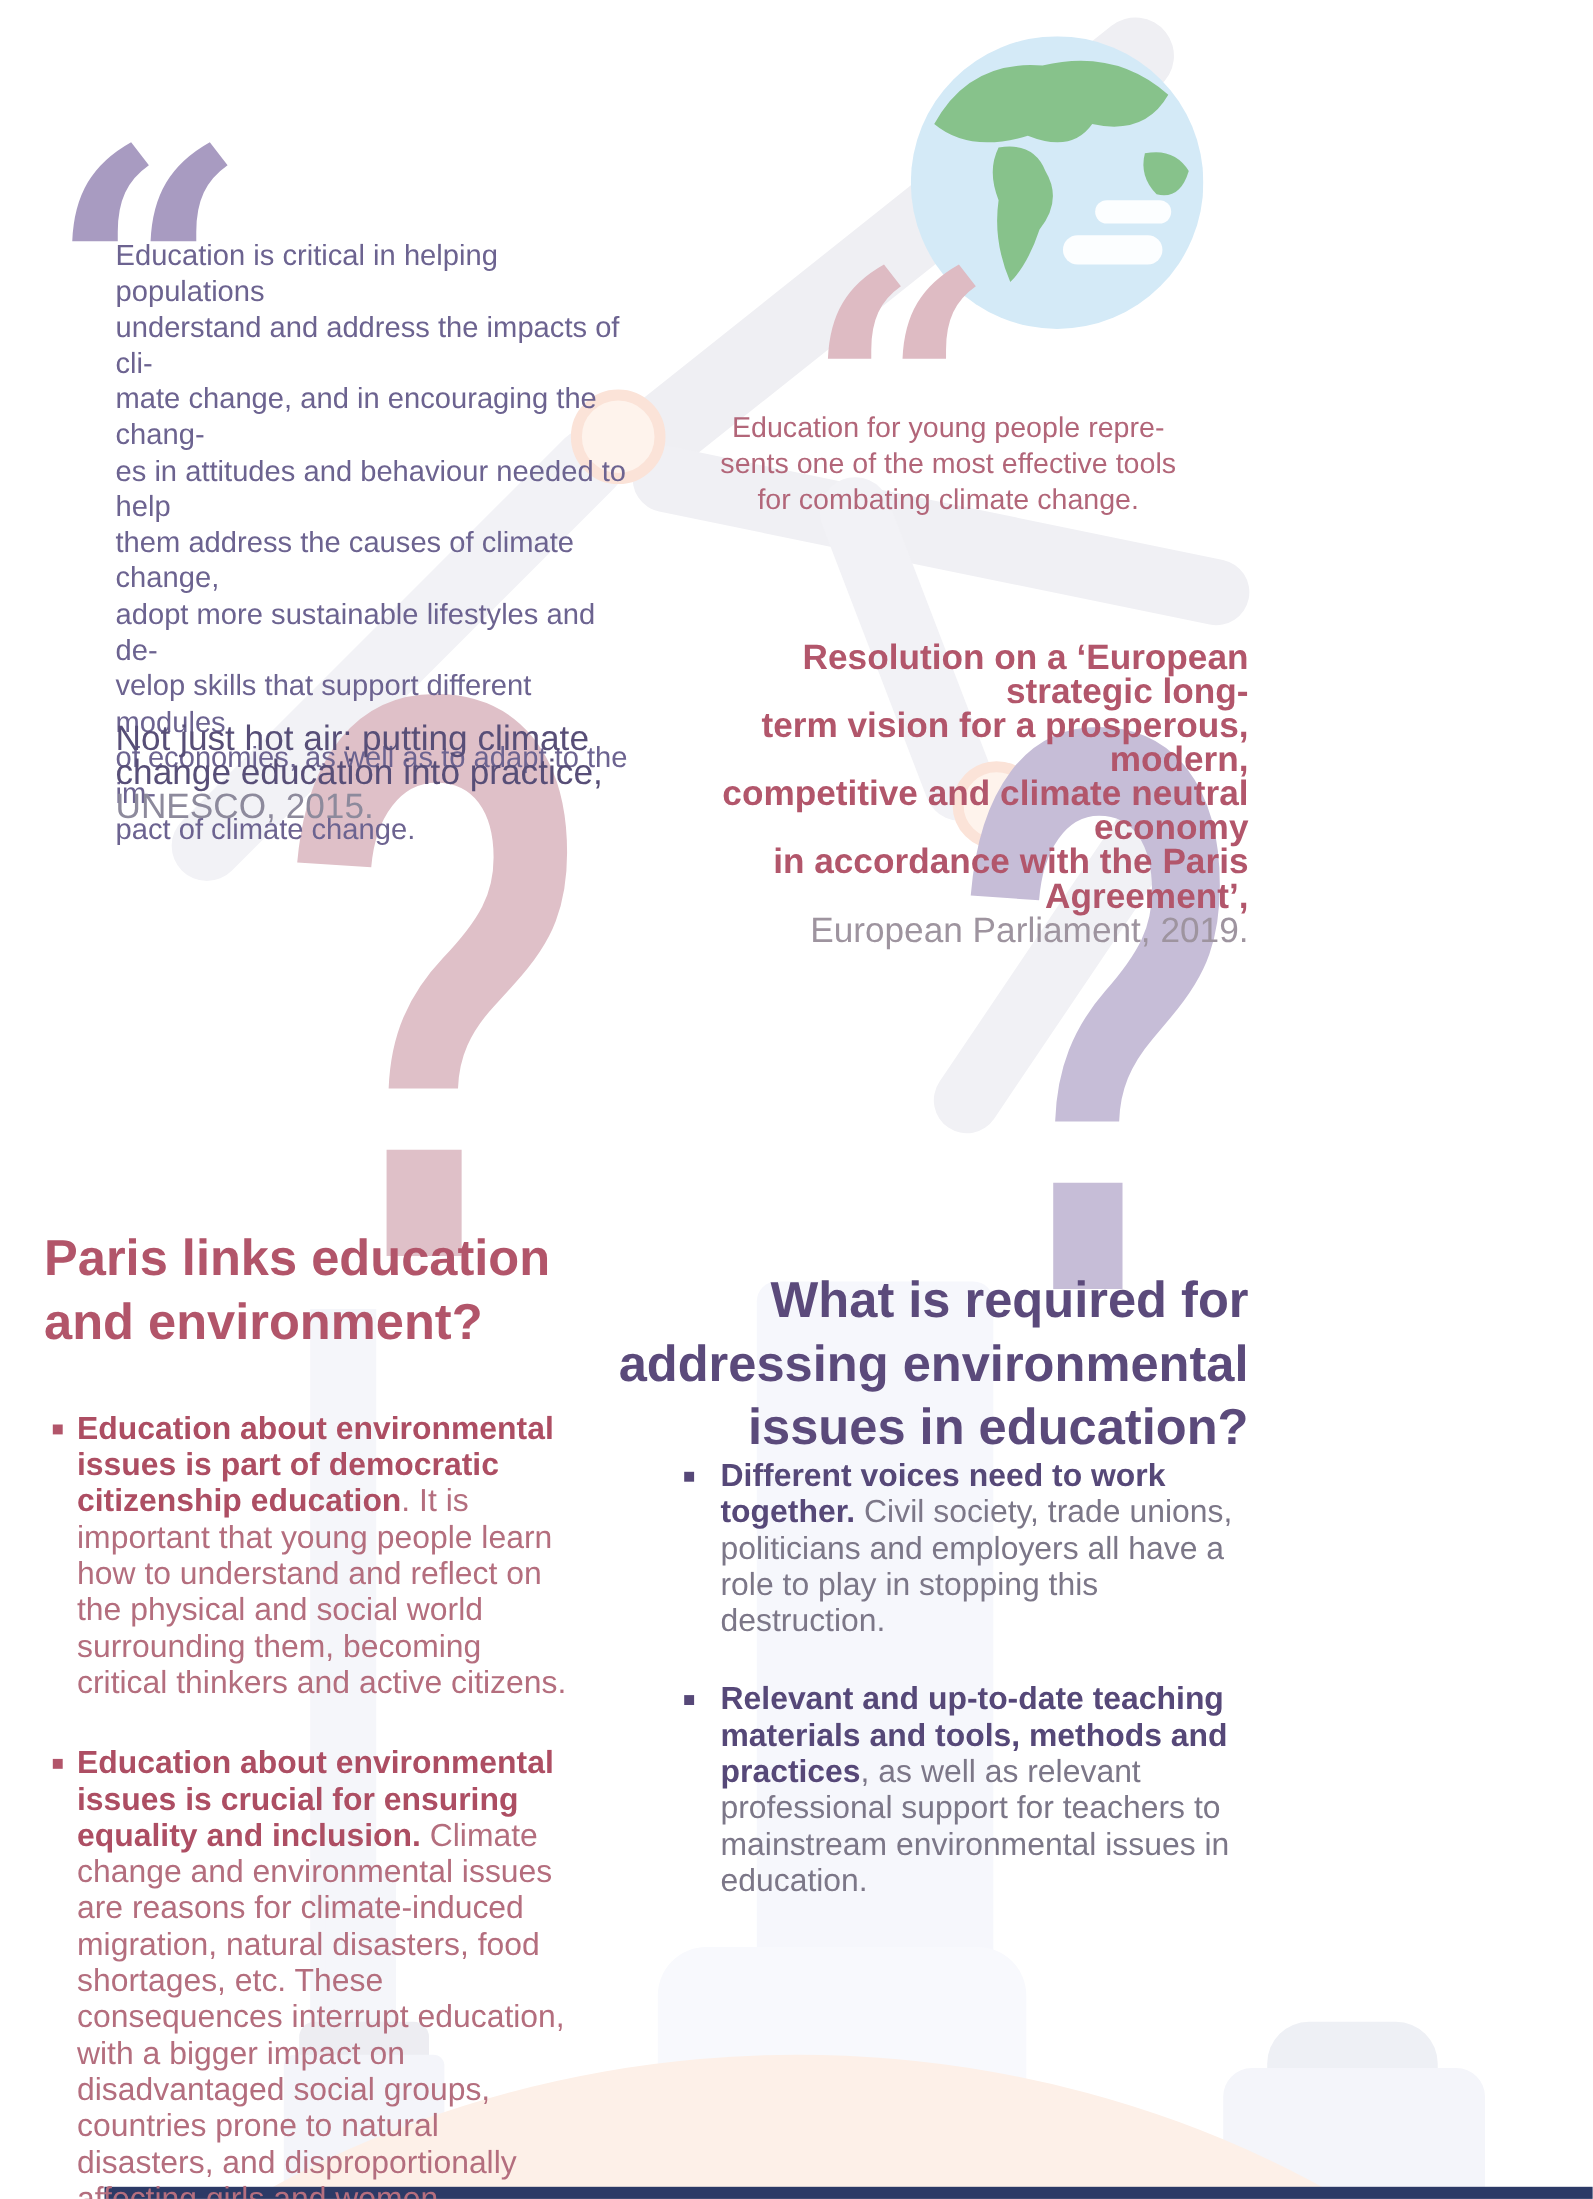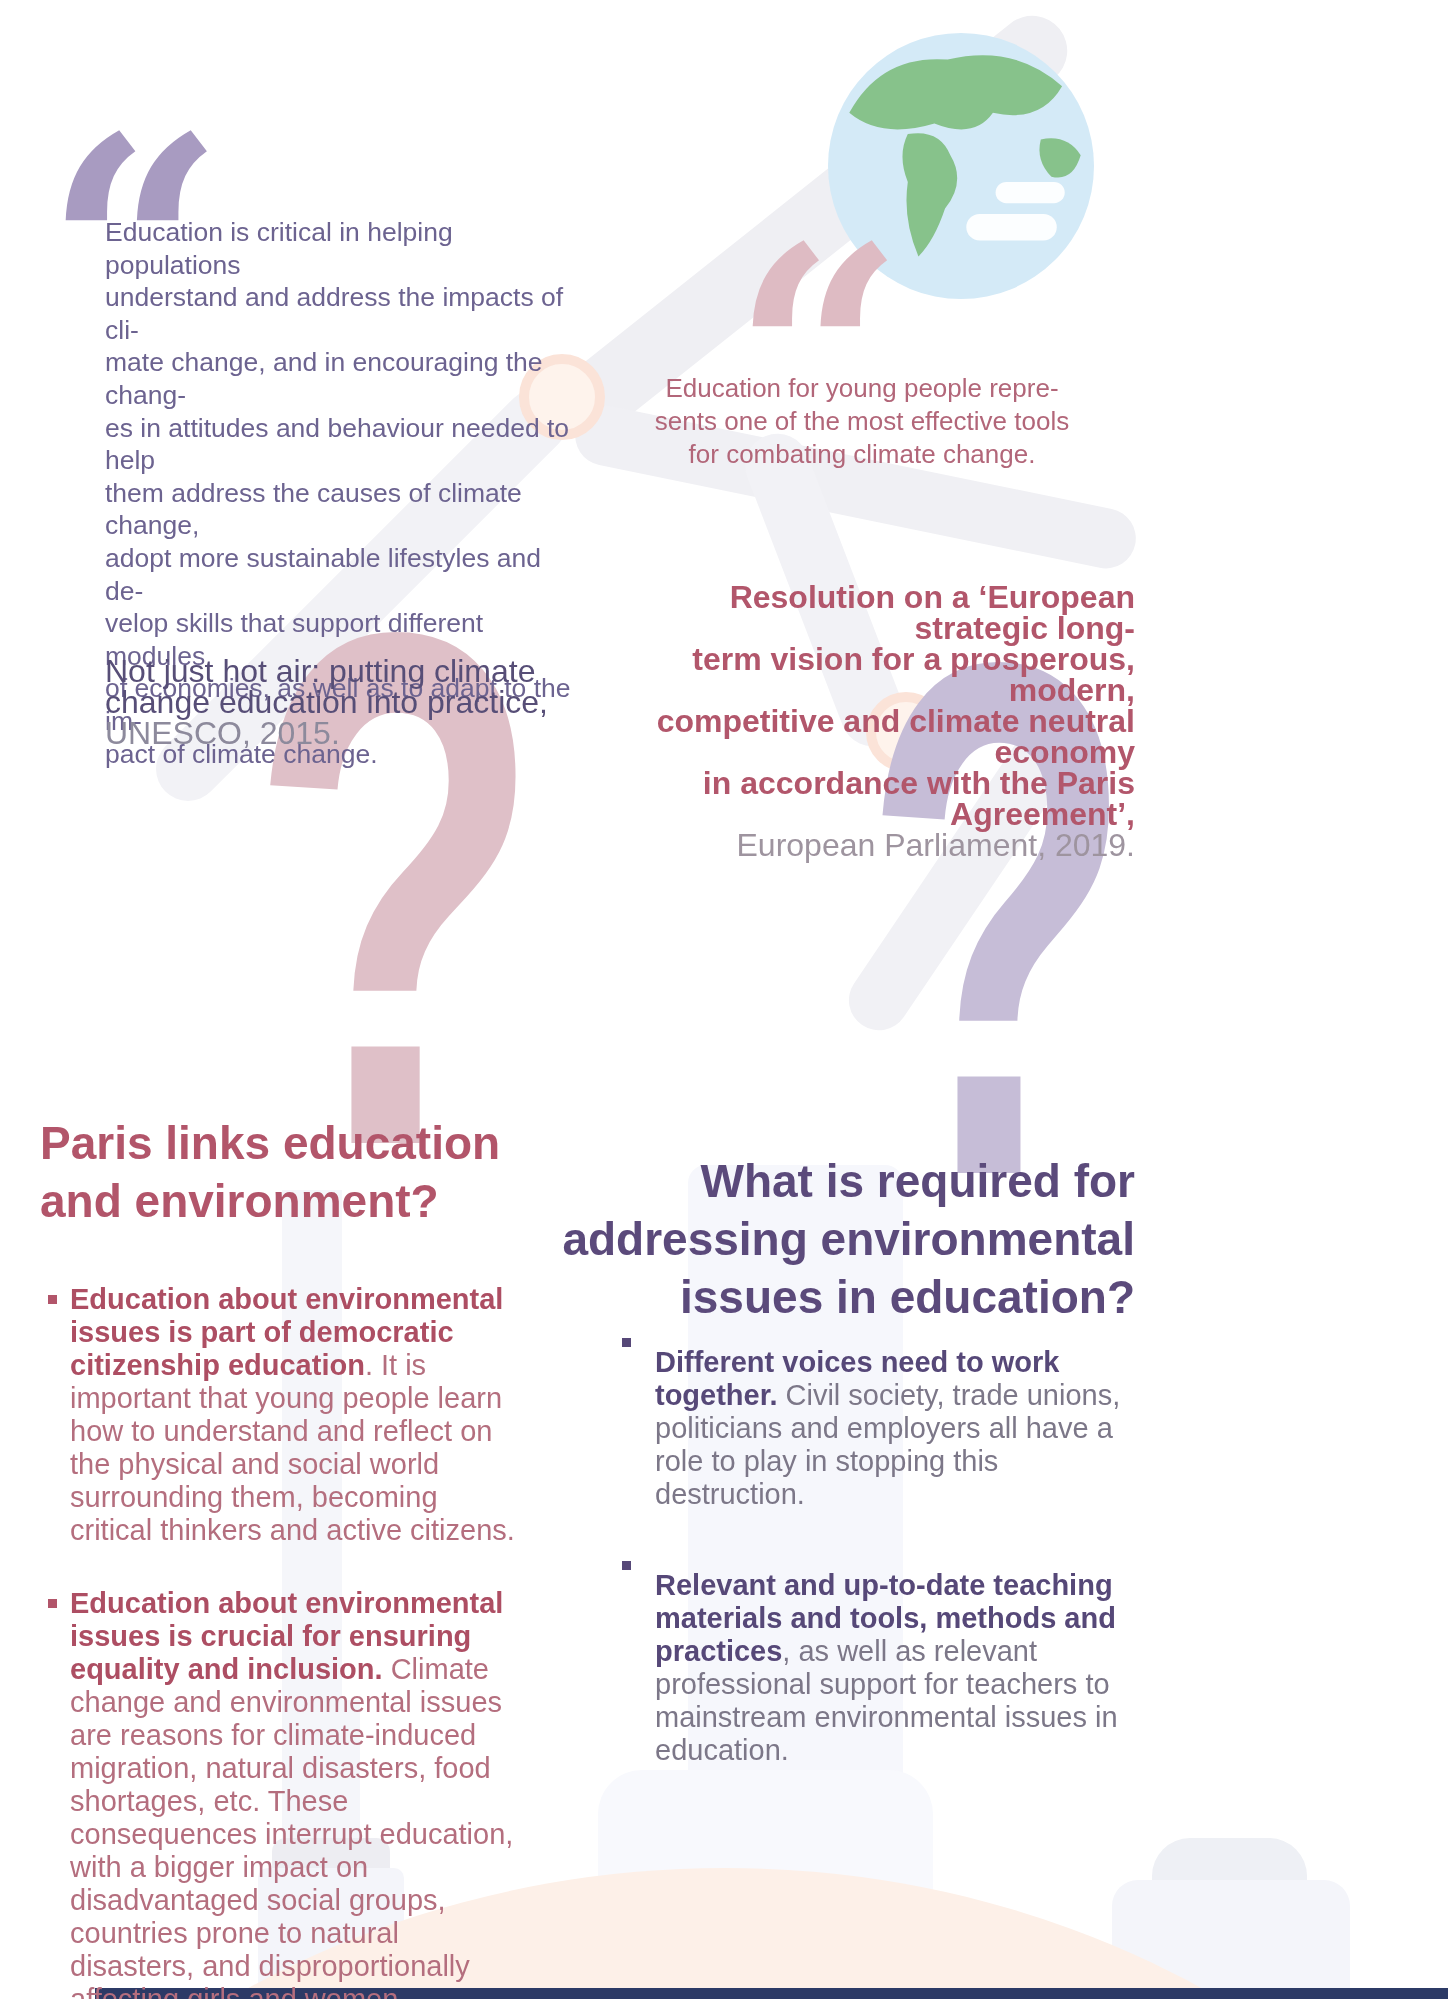--- a/index.html
+++ b/index.html
@@ -87,21 +87,21 @@
   .bullets.right .bullet{margin-bottom:38px;}
   .bullets.right .bullet:nth-child(2){margin-bottom:10px;}
   .bullet .marker{
     flex:0 0 auto;width:9px;height:9px;margin-top:12px;margin-right:13px;
   }
   .bullets.left .marker{background:#b2556a;}
   .bullets.right .marker{background:#564878;margin-right:24px;}
   .bullet p{margin:0;font-size:29px;line-height:33px;}
   .bullets.left p{color:#b46e7e;}
   .bullets.left .b{color:#ad4e63;font-weight:700;}
-  .bullets.right p{color:#7c7788;margin-top:20px;}
+  .bullets.right p{color:#7c7788;}
   .bullets.right .b{color:#564878;font-weight:700;}
 </style>
 </head>
 <body>
 
 <div class="page">
 
   <div class="blade abs" style="left:507px;top:187px;width:620px;height:70px;transform:rotate(-38.5deg);background:#efeff3;"></div>
   <div class="blade abs" style="left:84px;top:563px;width:556px;height:64px;transform:rotate(-45deg);background:#f2f2f6;"></div>
   <div class="blade abs" style="left:570px;top:457px;width:571px;height:60px;transform:rotate(11.6deg);background:#f0f0f4;"></div>

